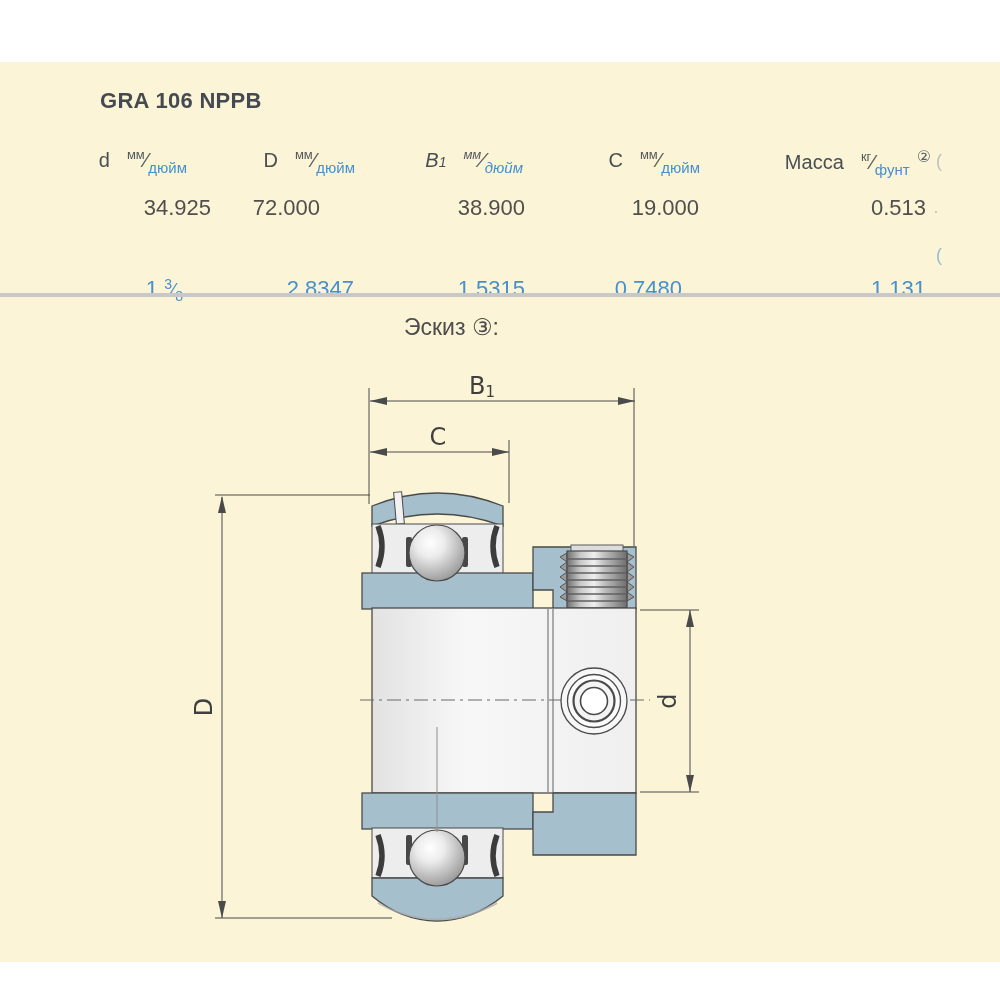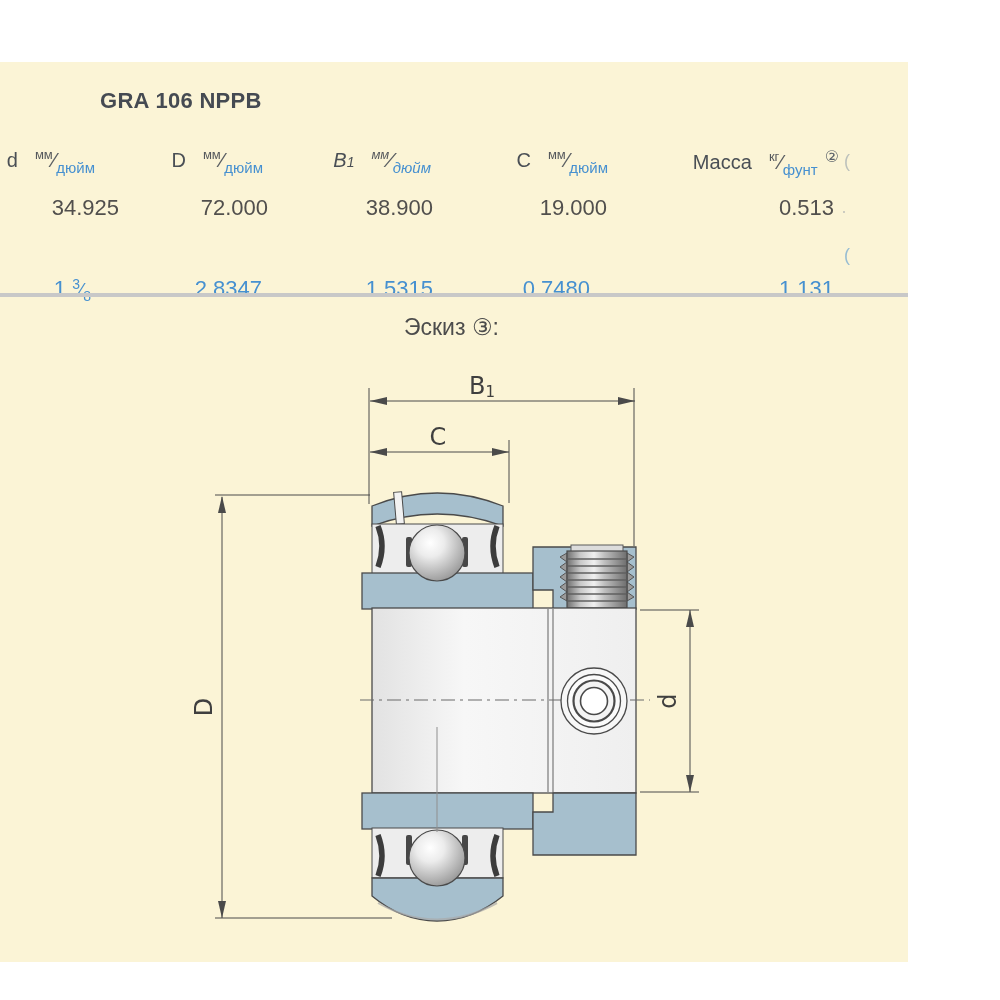--- a/index.html
+++ b/index.html
@@ -1,16 +1,16 @@
 <!DOCTYPE html>
 <html><head>
 <meta charset="utf-8">
 <style>
   html,body{margin:0;padding:0;background:#ffffff;}
-  .page{position:relative;width:908px;height:1000px;background:#ffffff;overflow:hidden;
+  .page{position:relative;width:1000px;height:1000px;background:#ffffff;overflow:hidden;
         font-family:"Liberation Sans","DejaVu Sans",sans-serif;}
   .panel{position:absolute;left:0;top:62px;width:1000px;height:900px;background:#FBF4D6;}
   .divider{position:absolute;left:0;top:293px;width:1000px;height:4px;background:#C8C8C8;}
   .model{position:absolute;left:100px;top:88px;font-size:22px;font-weight:bold;color:#454a52;letter-spacing:.3px;white-space:nowrap;}
   .subtitle{position:absolute;left:340px;top:89px;font-size:22px;color:#4c4c4c;white-space:nowrap;}
 
   .hcell{position:absolute;top:147px;white-space:nowrap;text-align:right;color:#4a4f55;font-size:20px;}
   .sym{font-size:20px;color:#4a4f55;}
   .symsub{font-size:14px;color:#4a4f55;}
   .usup{font-size:13px;vertical-align:8px;color:#55585c;margin-left:17px;}
@@ -52,21 +52,21 @@
     <span class="sym">B</span><span class="symsub">1</span><span class="usup">мм</span><span class="uslash">⁄</span><span class="usub">дюйм</span>
   </div>
   <div class="hcell" style="right:300px;">
     <span class="sym">C</span><span class="symsub"></span><span class="usup">мм</span><span class="uslash">⁄</span><span class="usub">дюйм</span>
   </div>
   <div class="hcell" style="right:69px;">
     <span class="sym">Масса</span><span class="usup">кг</span><span class="uslash">⁄</span><span class="usub">фунт</span><span class="fnote">②</span>
   </div>
 
   <div class="vcell mmrow" style="right:789px;">34.925</div>
-  <div class="vcell mmrow" style="right:640px;">72.000</div>
+  <div class="vcell mmrow" style="right:680px;">72.000</div>
   <div class="vcell mmrow" style="right:475px;">38.900</div>
   <div class="vcell mmrow" style="right:301px;">19.000</div>
   <div class="vcell mmrow" style="right:74px;">0.513</div>
 
   <div class="vcell inrow" style="right:817px;">
     <span class="fwhole">1</span>&nbsp;<span class="fnum">3</span><span class="fsl">⁄</span><span class="fden">8</span>
   </div>
   <div class="vcell inrow" style="right:646px;">2.8347</div>
   <div class="vcell inrow" style="right:475px;">1.5315</div>
   <div class="vcell inrow" style="right:318px;">0.7480</div>

